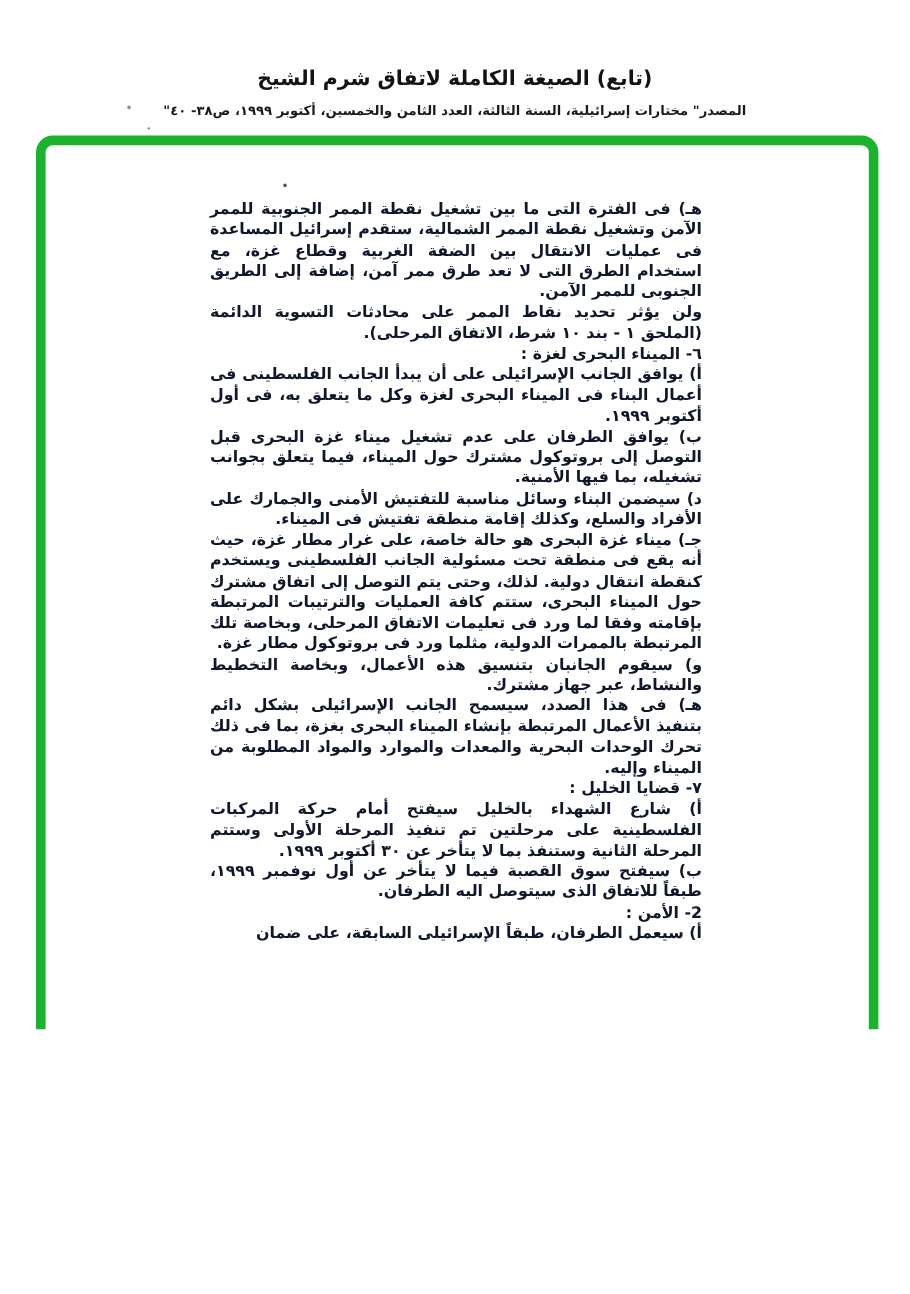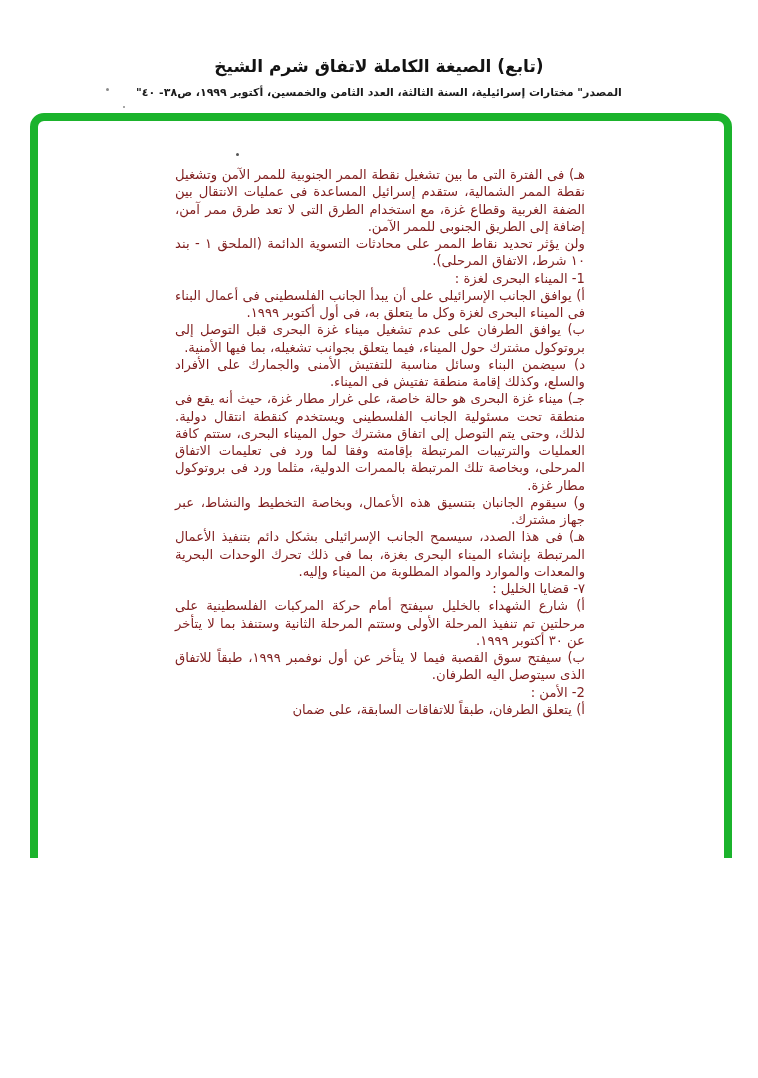--- a/index.html
+++ b/index.html
@@ -50,23 +50,23 @@
     background: #ffffff;
   }
   .doc-body {
     position: absolute;
     left: 175px;
     top: 166px;
     width: 410px;
     direction: rtl;
     text-align: justify;
     font-size: 13.2px;
-    font-weight: 400;
+    font-weight: 700;
     line-height: 17.25px;
-    color: #7f1d1d;
+    color: #0f172a;
   }
   .doc-body p.para {
     margin: 0;
     padding: 0;
   }
   .page-number {
     position: absolute;
     top: 1046px;
     left: 0;
     right: 0;
@@ -94,32 +94,32 @@
 
   <div class="header-title">(تابع) الصيغة الكاملة لاتفاق شرم الشيخ</div>
 
   <div class="header-source">المصدر" مختارات إسرائيلية، السنة الثالثة، العدد الثامن والخمسين، أكتوبر ١٩٩٩، ص٣٨- ٤٠"</div>
 
   <div class="green-frame"></div>
 
   <div class="doc-body">
       <p class="para">هـ) فى الفترة التى ما بين تشغيل نقطة الممر الجنوبية للممر الآمن وتشغيل نقطة الممر الشمالية، ستقدم إسرائيل المساعدة فى عمليات الانتقال بين الضفة الغربية وقطاع غزة، مع استخدام الطرق التى لا تعد طرق ممر آمن، إضافة إلى الطريق الجنوبى للممر الآمن.</p>
       <p class="para">ولن يؤثر تحديد نقاط الممر على محادثات التسوية الدائمة (الملحق ١ - بند ١٠ شرط، الاتفاق المرحلى).</p>
-      <p class="para">1- الميناء البحرى لغزة :</p>
+      <p class="para">٦- الميناء البحرى لغزة :</p>
       <p class="para">أ) يوافق الجانب الإسرائيلى على أن يبدأ الجانب الفلسطينى فى أعمال البناء فى الميناء البحرى لغزة وكل ما يتعلق به، فى أول أكتوبر ١٩٩٩.</p>
       <p class="para">ب) يوافق الطرفان على عدم تشغيل ميناء غزة البحرى قبل التوصل إلى بروتوكول مشترك حول الميناء، فيما يتعلق بجوانب تشغيله، بما فيها الأمنية.</p>
       <p class="para">د) سيضمن البناء وسائل مناسبة للتفتيش الأمنى والجمارك على الأفراد والسلع، وكذلك إقامة منطقة تفتيش فى الميناء.</p>
       <p class="para">جـ) ميناء غزة البحرى هو حالة خاصة، على غرار مطار غزة، حيث أنه يقع فى منطقة تحت مسئولية الجانب الفلسطينى ويستخدم كنقطة انتقال دولية. لذلك، وحتى يتم التوصل إلى اتفاق مشترك حول الميناء البحرى، ستتم كافة العمليات والترتيبات المرتبطة بإقامته وفقا لما ورد فى تعليمات الاتفاق المرحلى، وبخاصة تلك المرتبطة بالممرات الدولية، مثلما ورد فى بروتوكول مطار غزة.</p>
       <p class="para">و) سيقوم الجانبان بتنسيق هذه الأعمال، وبخاصة التخطيط والنشاط، عبر جهاز مشترك.</p>
       <p class="para">هـ) فى هذا الصدد، سيسمح الجانب الإسرائيلى بشكل دائم بتنفيذ الأعمال المرتبطة بإنشاء الميناء البحرى بغزة، بما فى ذلك تحرك الوحدات البحرية والمعدات والموارد والمواد المطلوبة من الميناء وإليه.</p>
       <p class="para">٧- قضايا الخليل :</p>
       <p class="para">أ) شارع الشهداء بالخليل سيفتح أمام حركة المركبات الفلسطينية على مرحلتين تم تنفيذ المرحلة الأولى وستتم المرحلة الثانية وستنفذ بما لا يتأخر عن ٣٠ أكتوبر ١٩٩٩.</p>
       <p class="para">ب) سيفتح سوق القصبة فيما لا يتأخر عن أول نوفمبر ١٩٩٩، طبقاً للاتفاق الذى سيتوصل اليه الطرفان.</p>
       <p class="para">2- الأمن :</p>
-      <p class="para">أ) يتعلق الطرفان، طبقاً للاتفاقات السابقة، على ضمان</p>
+      <p class="para">أ) سيعمل الطرفان، طبقاً الإسرائيلى السابقة، على ضمان</p>
     </div>
 
   <div class="page-number">٣</div>
 
   <div class="speck s1"></div>
   <div class="speck s2"></div>
   <div class="speck s3"></div>
   <div class="speck s4"></div>
 
 </div>

